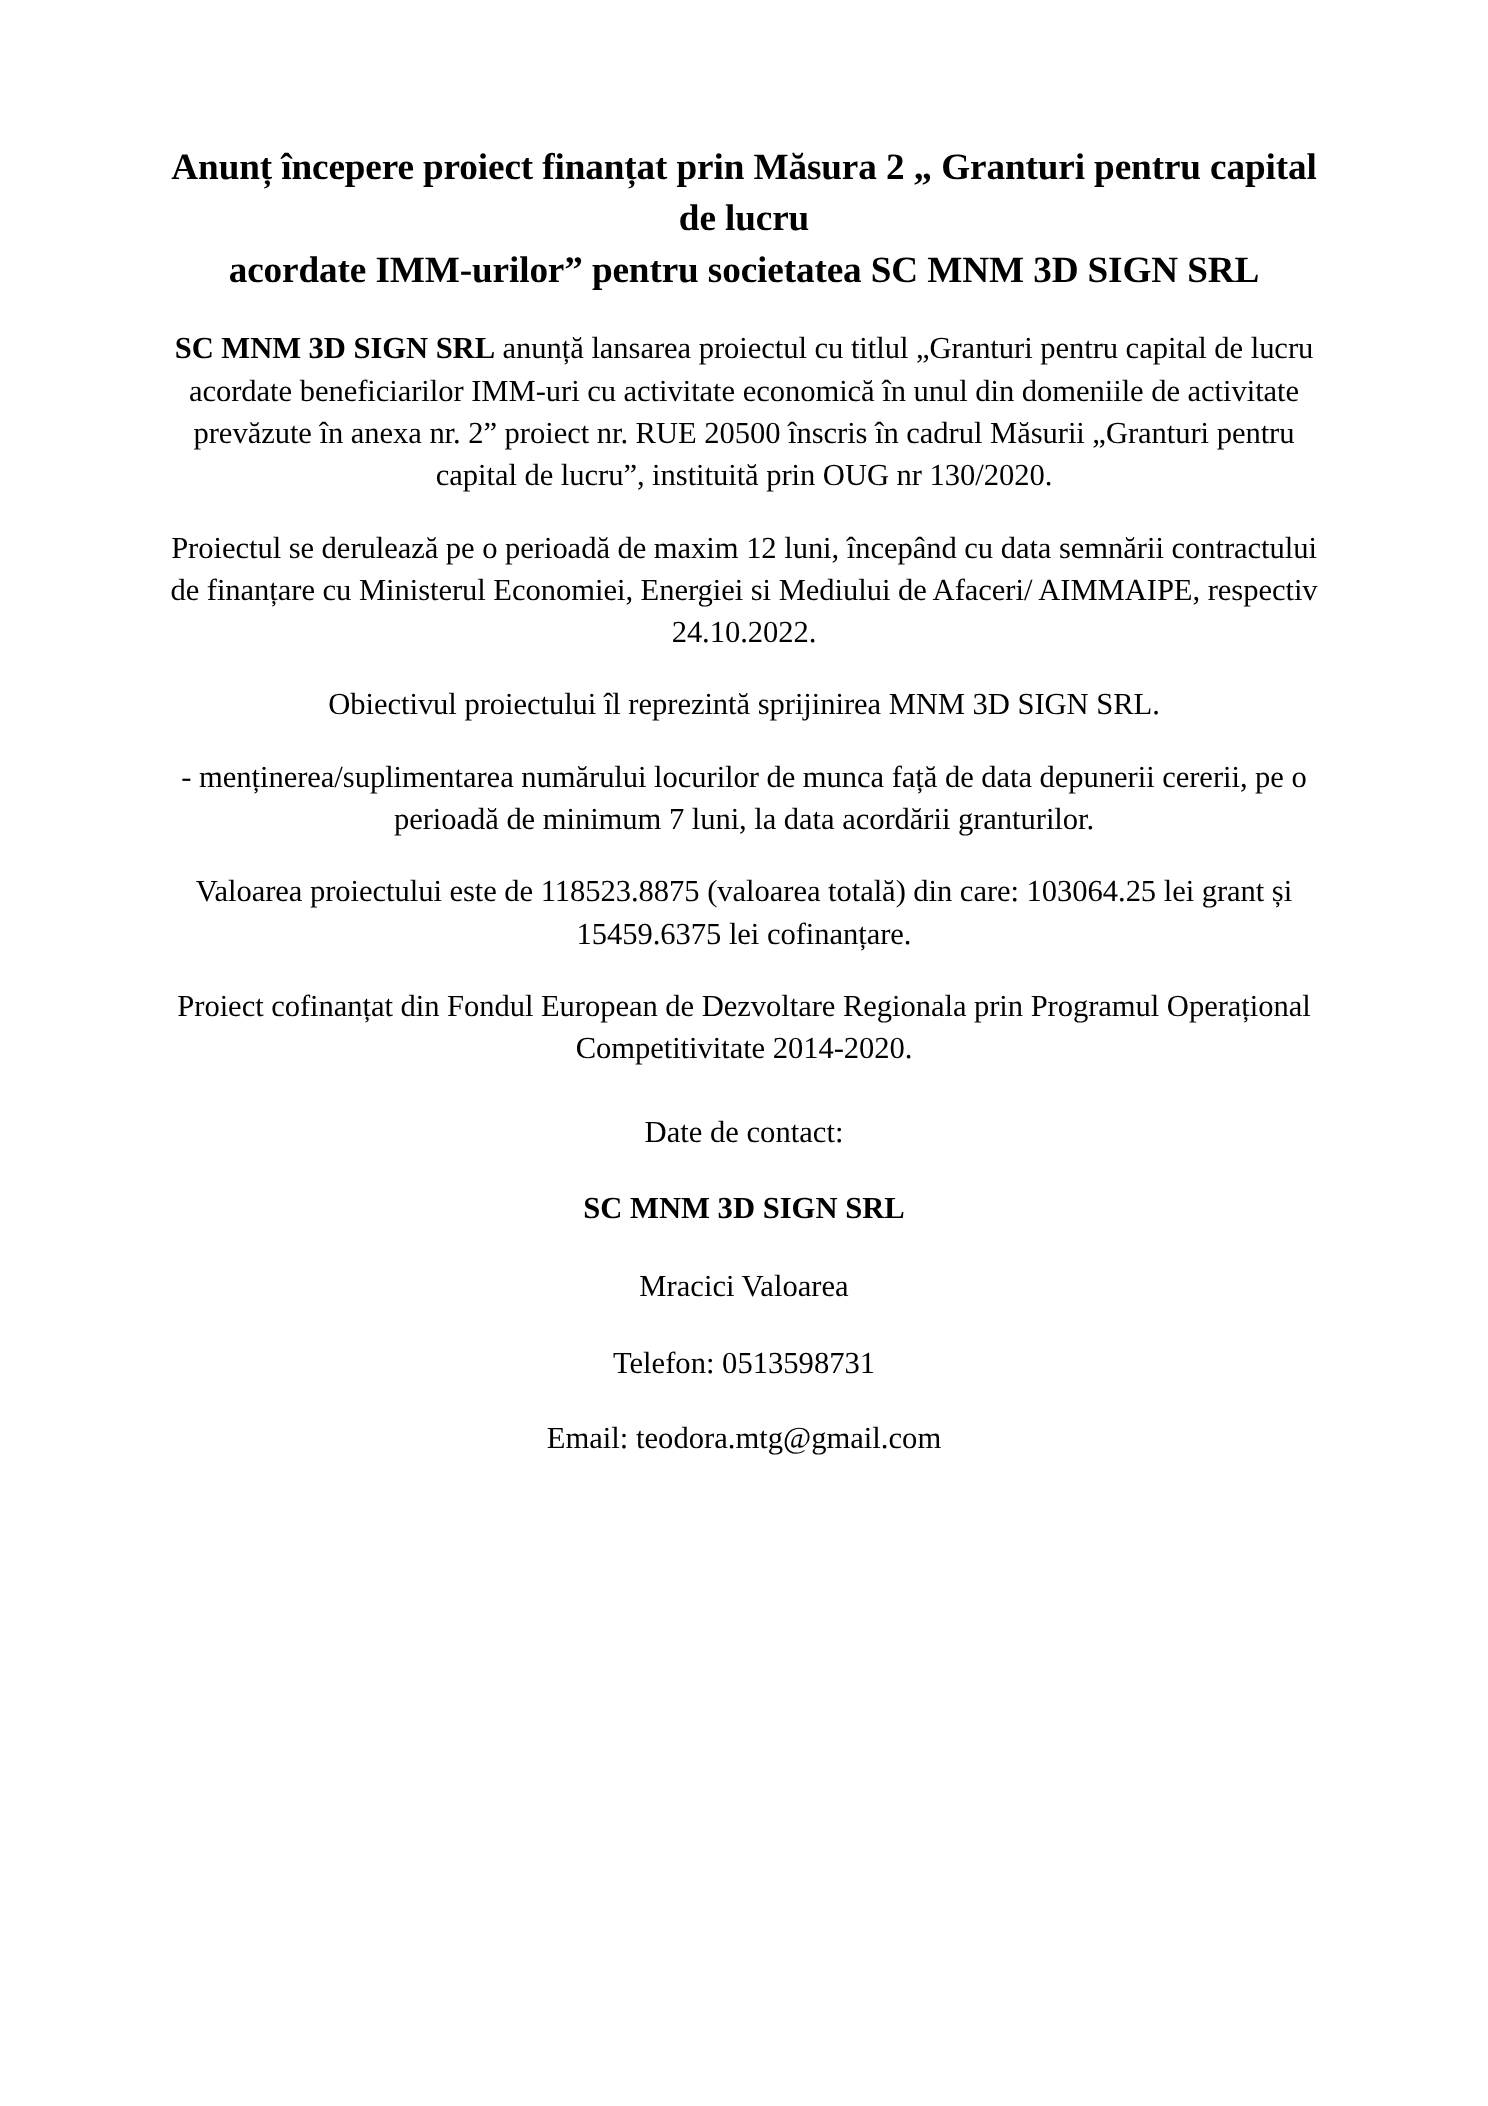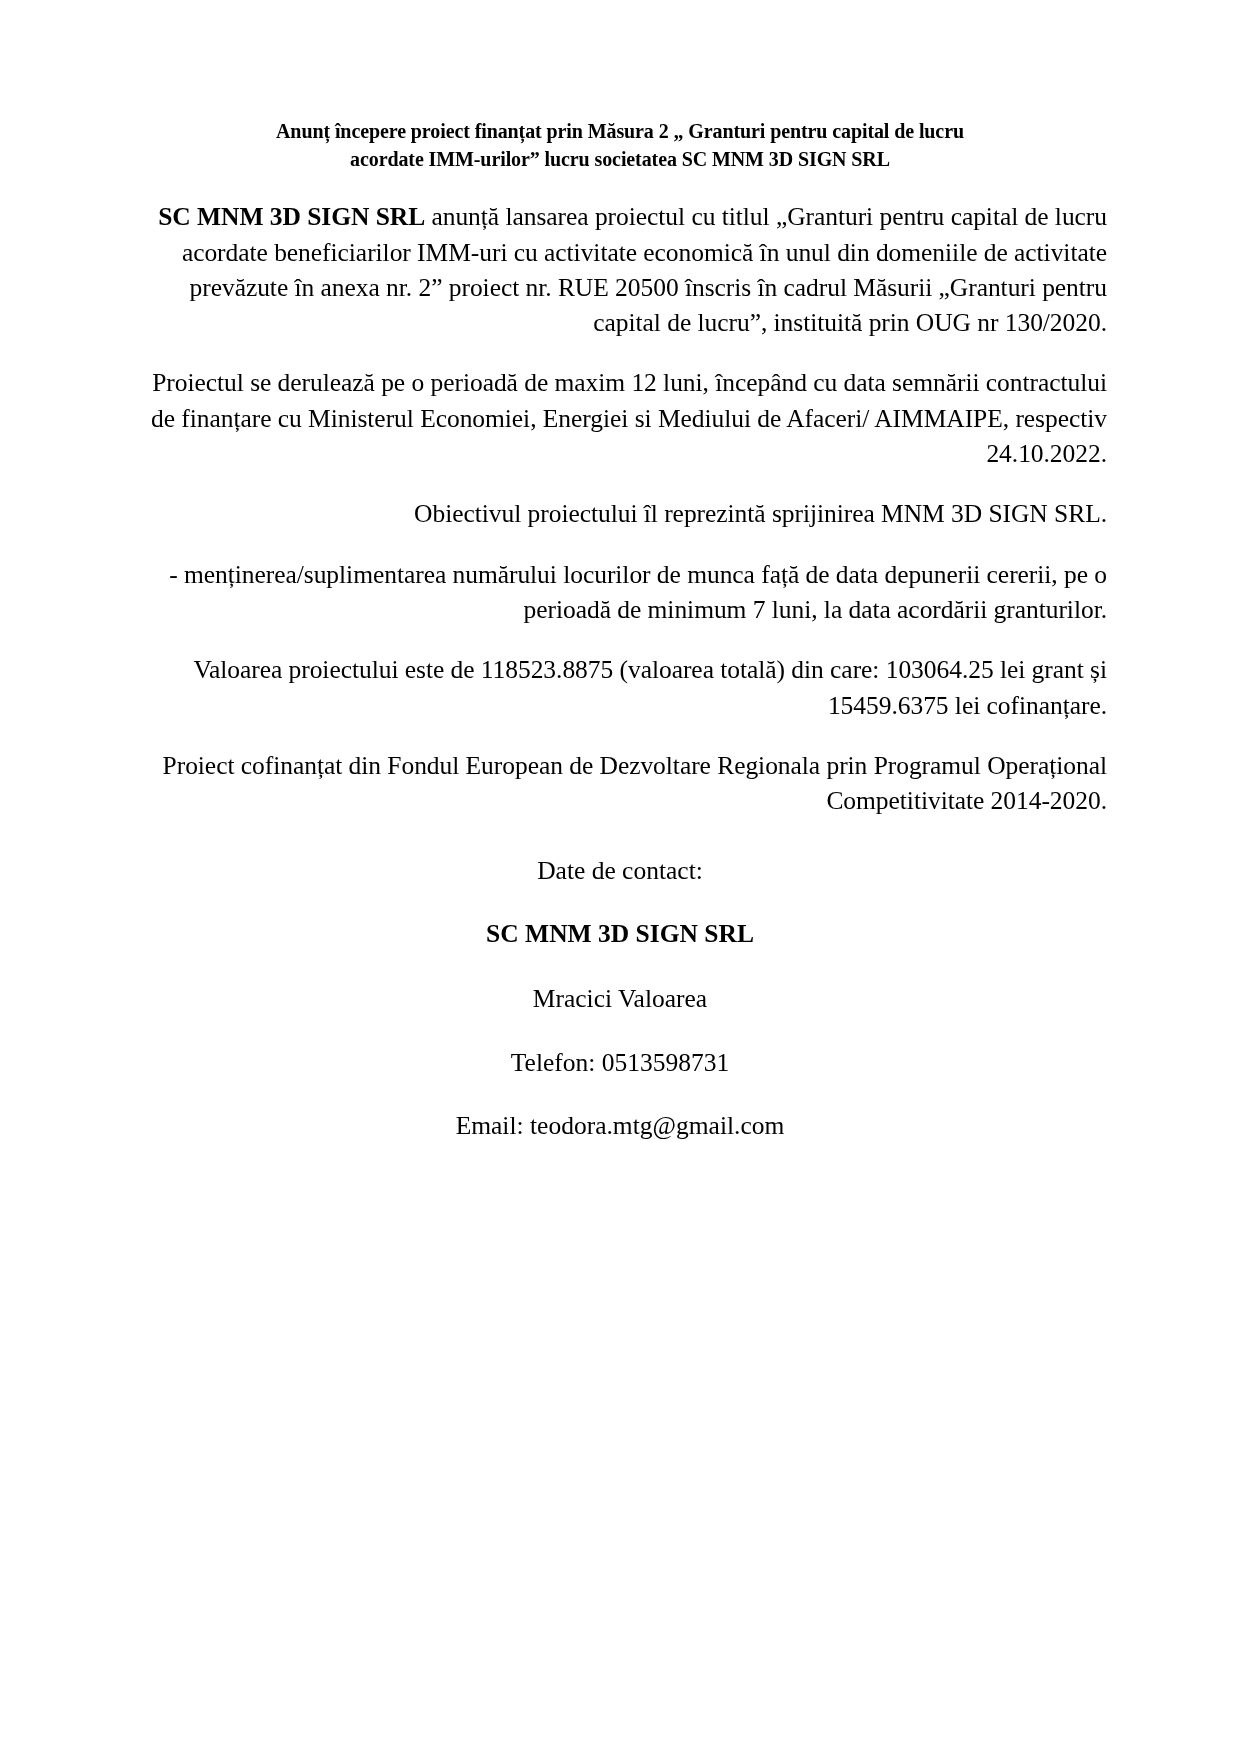--- a/index.html
+++ b/index.html
@@ -18,31 +18,31 @@
     position: relative;
     width: 1240px;
     height: 1755px;
     box-sizing: border-box;
     padding: 118px 133px 0 133px;
     background: #ffffff;
   }
   .doc-title {
     text-align: center;
     font-weight: bold;
-    font-size: 20px;
+    font-size: 31px;
     line-height: 1.38;
     margin: 0 0 26px 0;
     letter-spacing: -0.1px;
     padding: 0 6px;
   }
   p.body-par {
     font-size: 25.5px;
     line-height: 1.385;
     margin: 0 0 25px 0;
-    text-align: right;
+    text-align: center;
     letter-spacing: -0.05px;
   }
   .bold {
     font-weight: bold;
   }
   .center-par {
     text-align: center;
     font-size: 25.5px;
     line-height: 1.385;
     margin: 0 0 28px 0;
@@ -56,21 +56,21 @@
   }
 </style>
 </head>
 <body>
 
 <div class="page">
 
   <div class="doc-title">
     <span>Anunț începere proiect finanțat prin Măsura 2 „ Granturi pentru capital de lucru</span>
     <br>
-    <span>acordate IMM-urilor” lucru societatea SC MNM 3D SIGN SRL</span>
+    <span>acordate IMM-urilor” pentru societatea SC MNM 3D SIGN SRL</span>
   </div>
 
   <p class="body-par"><span class="bold">SC MNM 3D SIGN SRL</span><span> anunță lansarea proiectul cu titlul „Granturi pentru capital de lucru acordate beneficiarilor IMM-uri cu activitate economică în unul din domeniile de activitate prevăzute în anexa nr. 2” proiect nr. RUE 20500 înscris în cadrul Măsurii „Granturi pentru capital de lucru”, instituită prin OUG nr 130/2020.</span></p>
 
   <p class="body-par">Proiectul se derulează pe o perioadă de maxim 12 luni, începând cu data semnării contractului de finanțare cu Ministerul Economiei, Energiei si Mediului de Afaceri/ AIMMAIPE, respectiv 24.10.2022.</p>
 
   <p class="body-par">Obiectivul proiectului îl reprezintă sprijinirea MNM 3D SIGN SRL.</p>
 
 
 

